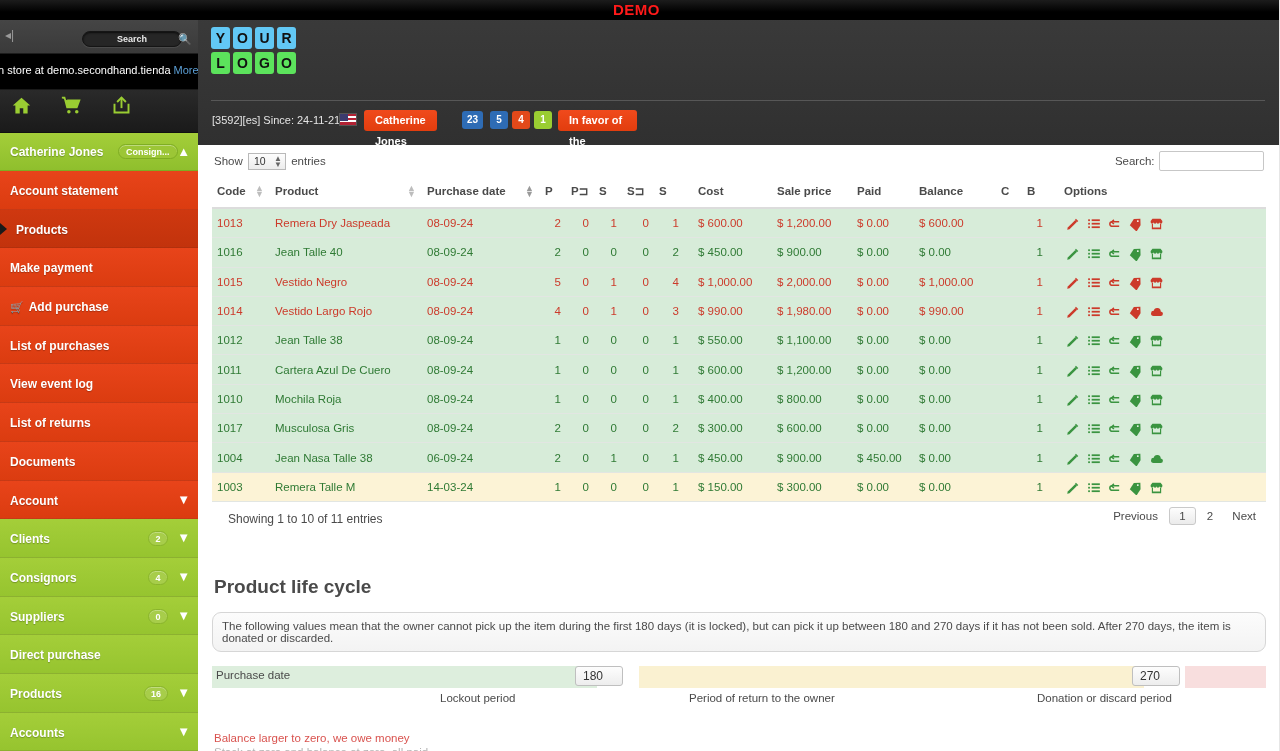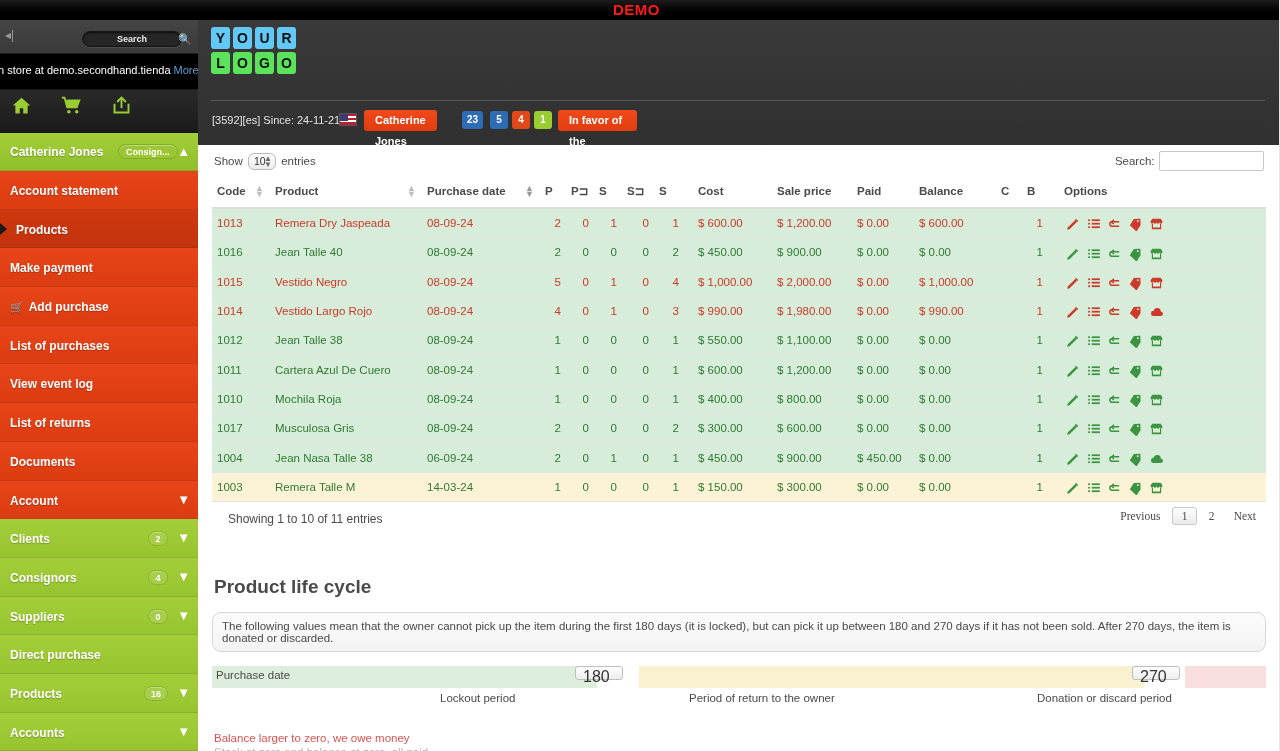--- a/index.html
+++ b/index.html
@@ -179,23 +179,23 @@
   }
 
   
   .body-wrap { position:relative; padding:0 14px; }
 
   .tbl-controls { position:relative; height:32px; }
   .show-entries {
     position:absolute; left:2px; top:8px; font-size:11.5px; color:#4a4a4a;
   }
   .sel-box {
-    display:inline-block; position:relative; width:28px; height:17px;
+    display:inline-block; position:relative; width:38px; height:17px;
     background:linear-gradient(to bottom,#fdfdfd,#ececec);
-    border:1px solid #b9b9b9; border-radius:6px; vertical-align:middle;
+    border:1px solid #b9b9b9; border-radius:0; vertical-align:middle;
     margin:0 2px; cursor:pointer;
   }
   .sel-box .sv {
     position:absolute; left:5px; top:1px; font-size:10.5px; color:#333;
   }
   .sel-box .sa {
     position:absolute; right:3px; top:2px; font-size:8px; color:#666;
     line-height:6px;
   }
   .search-wrap { position:absolute; right:2px; top:6px; }
@@ -233,21 +233,20 @@
   .opt svg { vertical-align:middle; }
 
   .tbl-footer { position:relative; height:34px; }
   .showing {
     position:absolute; left:16px; top:10px; font-size:12px; color:#4a4a4a;
   }
   .pager { position:absolute; right:2px; top:5px; font-size:11.5px; }
   .pager a {
     display:inline-block; padding:3px 8px; color:#4a4a4a; cursor:pointer;
     text-decoration:none;
-    font-family:Liberation Serif, serif;
   }
   .pager a.cur {
     background:linear-gradient(to bottom,#fdfdfd,#ebebeb);
     border:1px solid #c9c9c9; border-radius:3px; padding:2px 9px;
   }
 
   .plc-title {
     margin:40px 0 14px 2px; font-size:19px; color:#4a4a4a; font-weight:bold;
   }
   .plc-note {
@@ -257,23 +256,23 @@
   }
   .plc-bar { position:relative; height:22px; }
   .plc-seg { position:absolute; top:0; height:22px; }
   .plc-seg.s1 { left:0; width:385px; background:#ddeedd; }
   .plc-seg.s2 { left:427px; width:505px; background:#faf1d1; }
   .plc-seg.s3 { left:973px; right:0; background:#f8dede; }
   .plc-lbl {
     position:absolute; left:4px; top:3px; font-size:11.5px; color:#4a4a4a;
   }
   .plc-inp {
-    position:absolute; top:0; width:48px; height:14px;
+    position:absolute; top:0; width:48px; height:20px;
     background:linear-gradient(to bottom,#fdfdfd,#ededed);
-    border:1px solid #bfbfbf; border-radius:3px; font-size:16px;
+    border:1px solid #bfbfbf; border-radius:3px; font-size:12px;
     color:#333; padding-left:7px; line-height:19px; cursor:text;
   }
   .plc-inp.i1 { left:363px; }
   .plc-inp.i2 { left:920px; }
   .plc-caps { position:relative; height:22px; margin-top:4px; }
   .plc-caps span {
     position:absolute; top:0; font-size:11.5px; color:#4a4a4a;
   }
   .plc-caps .c1 { left:228px; }
   .plc-caps .c2 { left:477px; }

